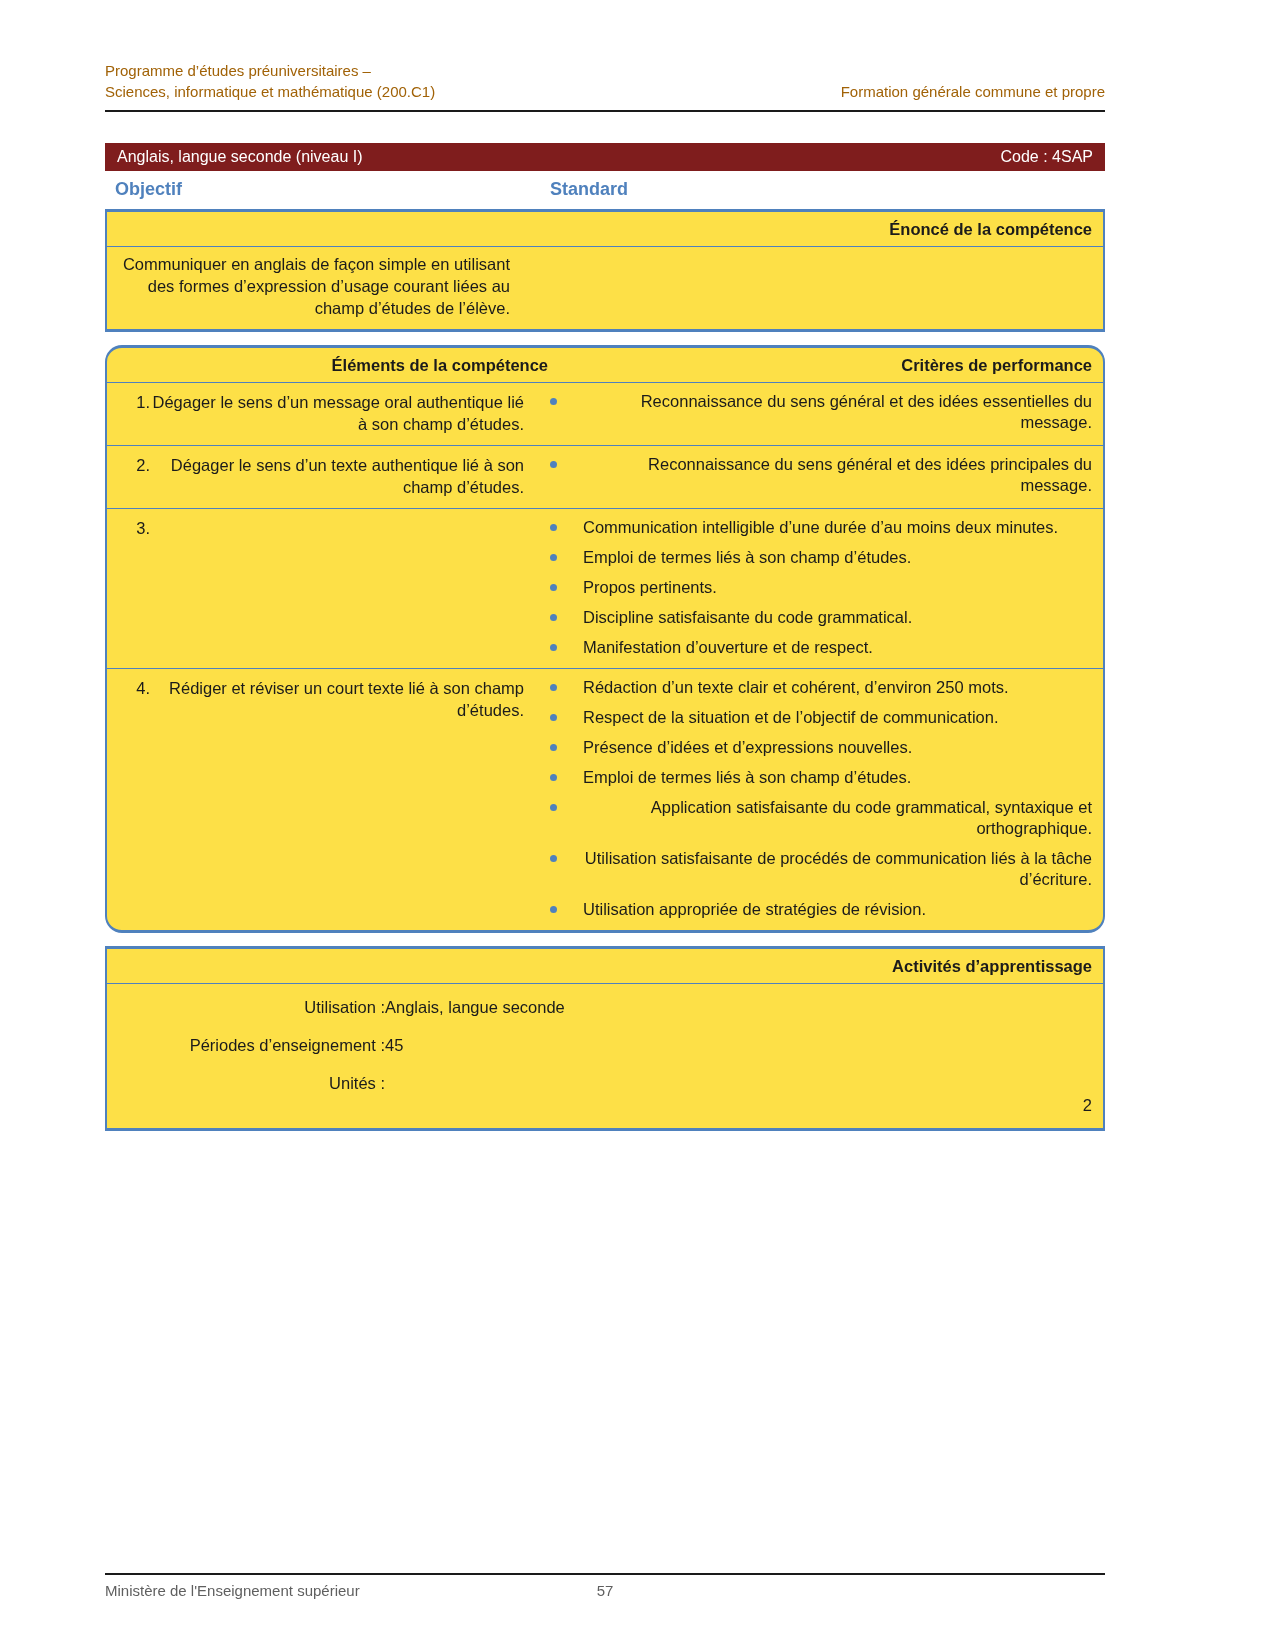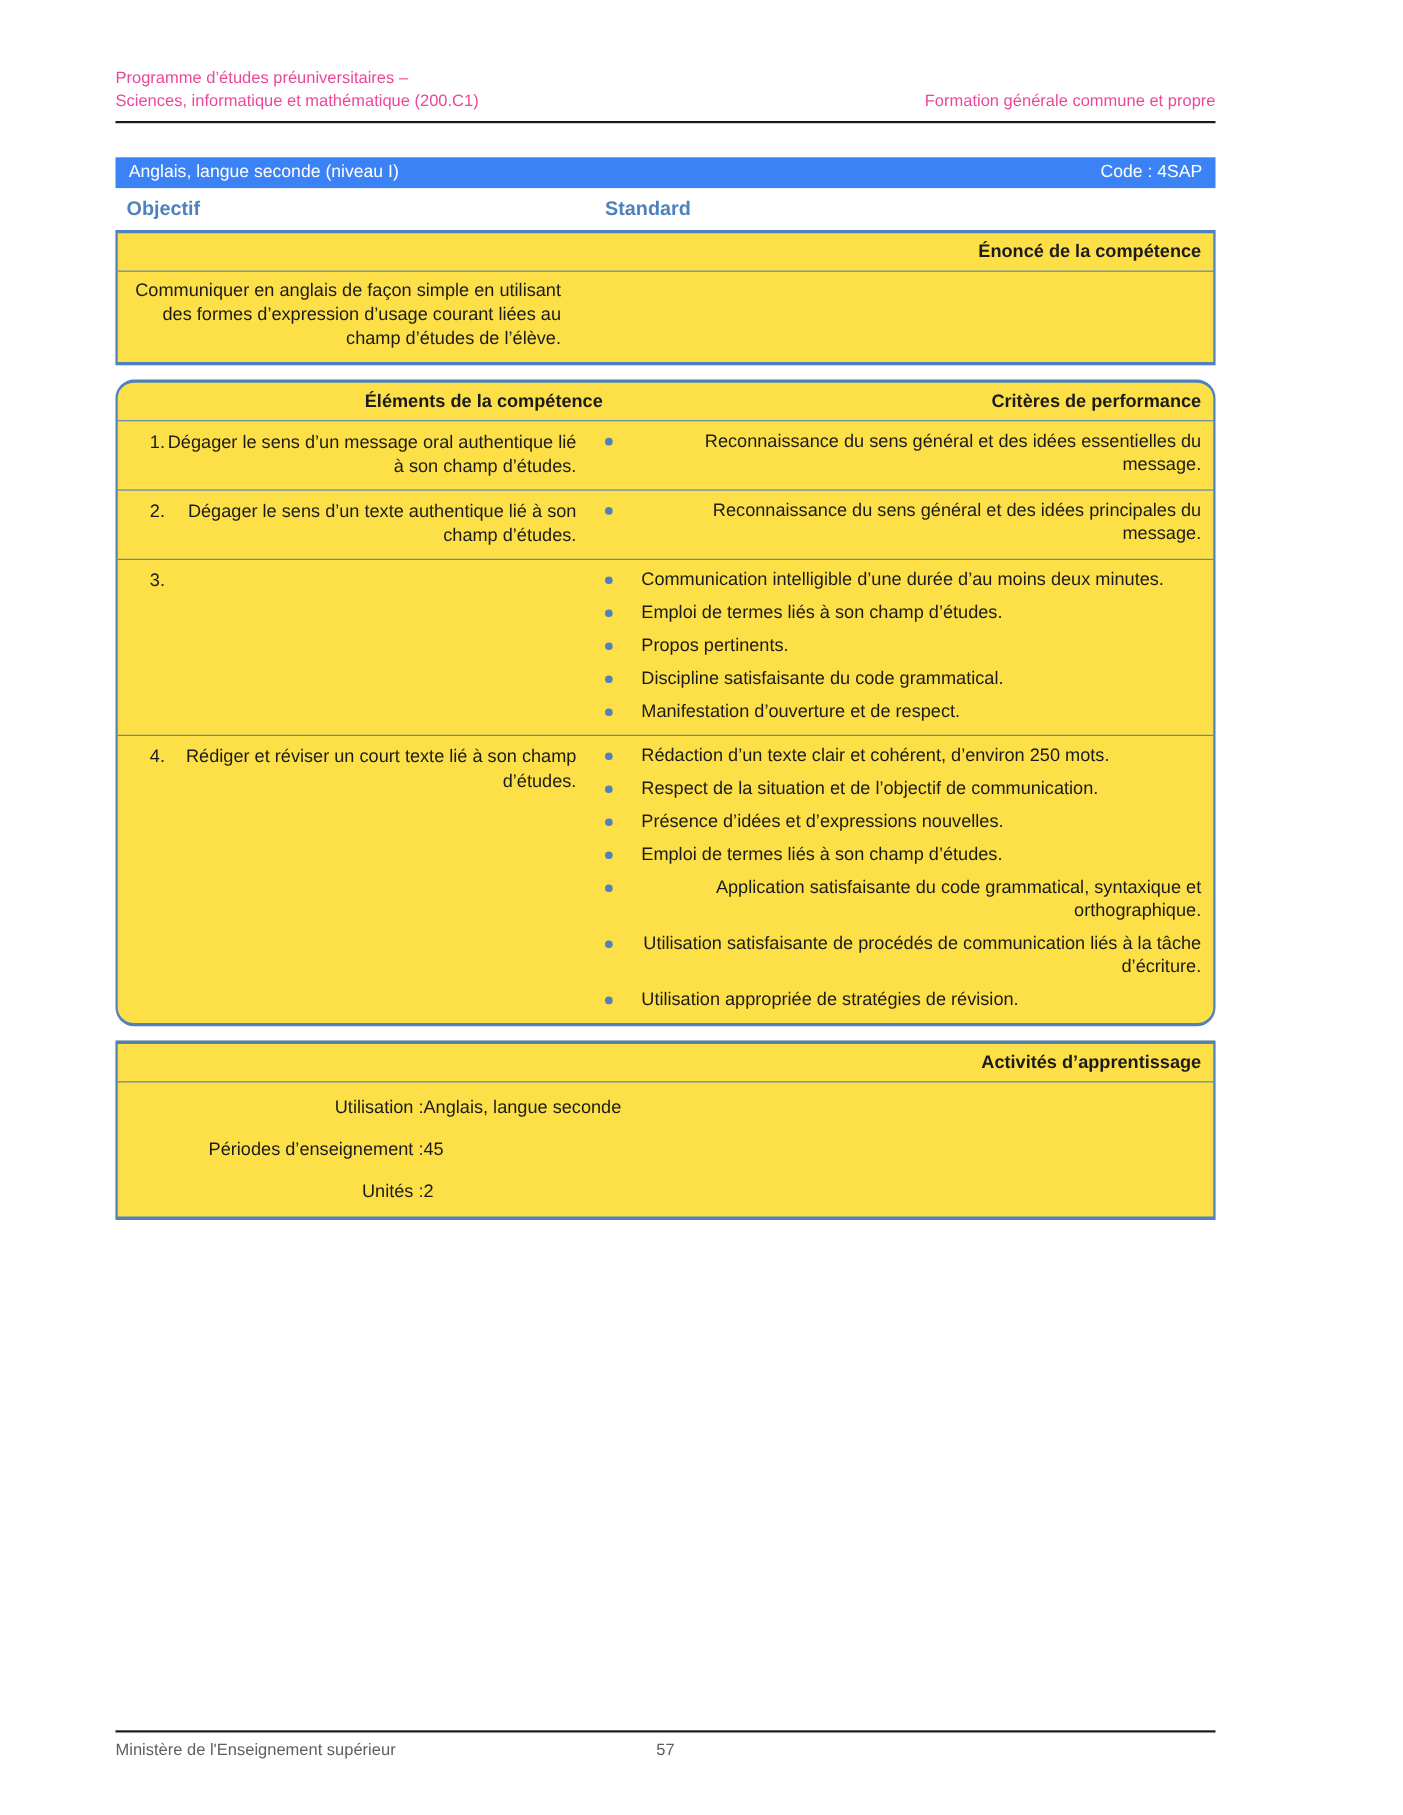--- a/index.html
+++ b/index.html
@@ -2,25 +2,25 @@
 <html><head>
 <meta charset="utf-8">
 <style>
   html,body{margin:0;padding:0;background:#ffffff;}
   .page{position:relative;width:1275px;height:1650px;background:#ffffff;
         font-family:"Liberation Sans",sans-serif;color:#1b1b1b;overflow:hidden;}
   .content{position:absolute;left:105px;top:0;width:1000px;}
 
   
   .doc-header{display:flex;justify-content:space-between;align-items:flex-end;
-              padding-top:60px;color:#ec4899;font-size:15px;line-height:21px;}
+              padding-top:60px;color:#a16207;font-size:15px;line-height:21px;}
   .header-rule{border-bottom:2.5px solid #1a1a1a;margin-top:8px;}
 
   
-  .banner{margin-top:31px;background:#3b82f6;color:#ffffff;height:28px;
+  .banner{margin-top:31px;background:#7f1d1d;color:#ffffff;height:28px;
           display:flex;align-items:center;justify-content:space-between;
           padding:0 12px;font-size:16px;}
 
   
   .section-headings{position:relative;margin-top:8px;height:25px;
                     font-size:18px;font-weight:bold;color:#4f81bd;}
   .obj{position:absolute;left:10px;}
   .std{position:absolute;left:445px;}
 
   
@@ -40,21 +40,21 @@
   .num{width:32px;flex:none;}
   .crit{display:flex;line-height:21px;margin-bottom:9px;align-items:flex-start;}
   .crit:last-child{margin-bottom:0;}
   .dot{width:7px;height:7px;border-radius:50%;background:#4f81bd;
        margin:7px 26px 0 2px;flex:none;}
 
   
   .act{margin-top:13px;}
   .act-row{display:flex;padding:8px 11px;line-height:22px;}
   .act-row.first{padding-top:12px;}
-  .act-row.last{padding-bottom:12px;}
+  .act-row.last{padding-bottom:12px;flex-direction:column;}
   .lab{width:267px;flex:none;}
 
   
   .footer{position:absolute;left:105px;bottom:50px;width:1000px;}
   .footer-rule{border-bottom:2.5px solid #1a1a1a;margin-bottom:7px;}
   .footer-line{position:relative;color:#5f5f5f;font-size:15px;line-height:18px;}
   .pagenum{position:absolute;left:0;right:0;text-align:center;}
 </style>
 </head>
 <body>

